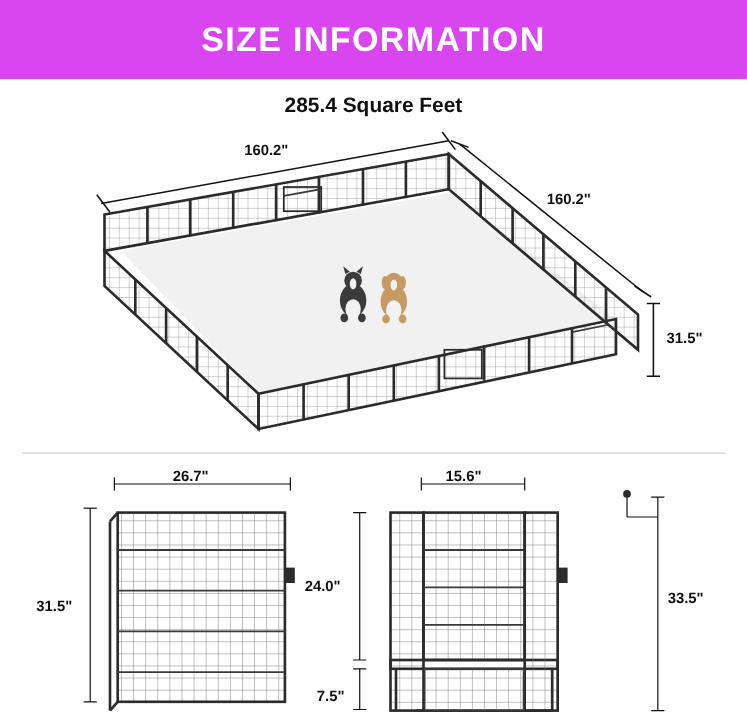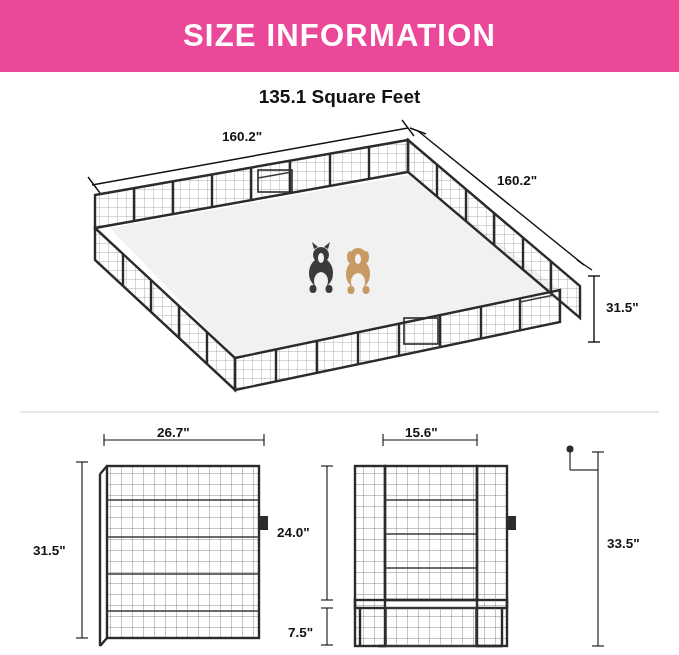--- a/index.html
+++ b/index.html
@@ -20,21 +20,21 @@
     height: 655px;
   }
 
   
   .banner {
     position: absolute;
     left: 0;
     top: 0;
     width: 679px;
     height: 72px;
-    background: #ec4899;
+    background: #d946ef;
     display: flex;
     align-items: center;
     justify-content: center;
   }
   .banner-title {
     color: #ffffff;
     font-size: 31px;
     font-weight: bold;
     letter-spacing: 1.2px;
   }
@@ -101,21 +101,21 @@
 </style>
 </head>
 <body>
 
 <div class="page">
 
   <div class="banner">
     <div class="banner-title">SIZE INFORMATION</div>
   </div>
 
-  <div class="area-title">135.1 Square Feet</div>
+  <div class="area-title">285.4 Square Feet</div>
 
   <svg class="layer" viewBox="0 0 679 655">
     <defs>
       <pattern id="meshpat" width="9" height="9" patternUnits="userSpaceOnUse">
         <path d="M9 0 L0 0 0 9" fill="none" stroke="#7a7a7a" stroke-width="0.6"></path>
       </pattern>
       <pattern id="meshpat2" width="11" height="11" patternUnits="userSpaceOnUse">
         <path d="M11 0 L0 0 0 11" fill="none" stroke="#6f6f6f" stroke-width="0.8"></path>
       </pattern>
     </defs>

